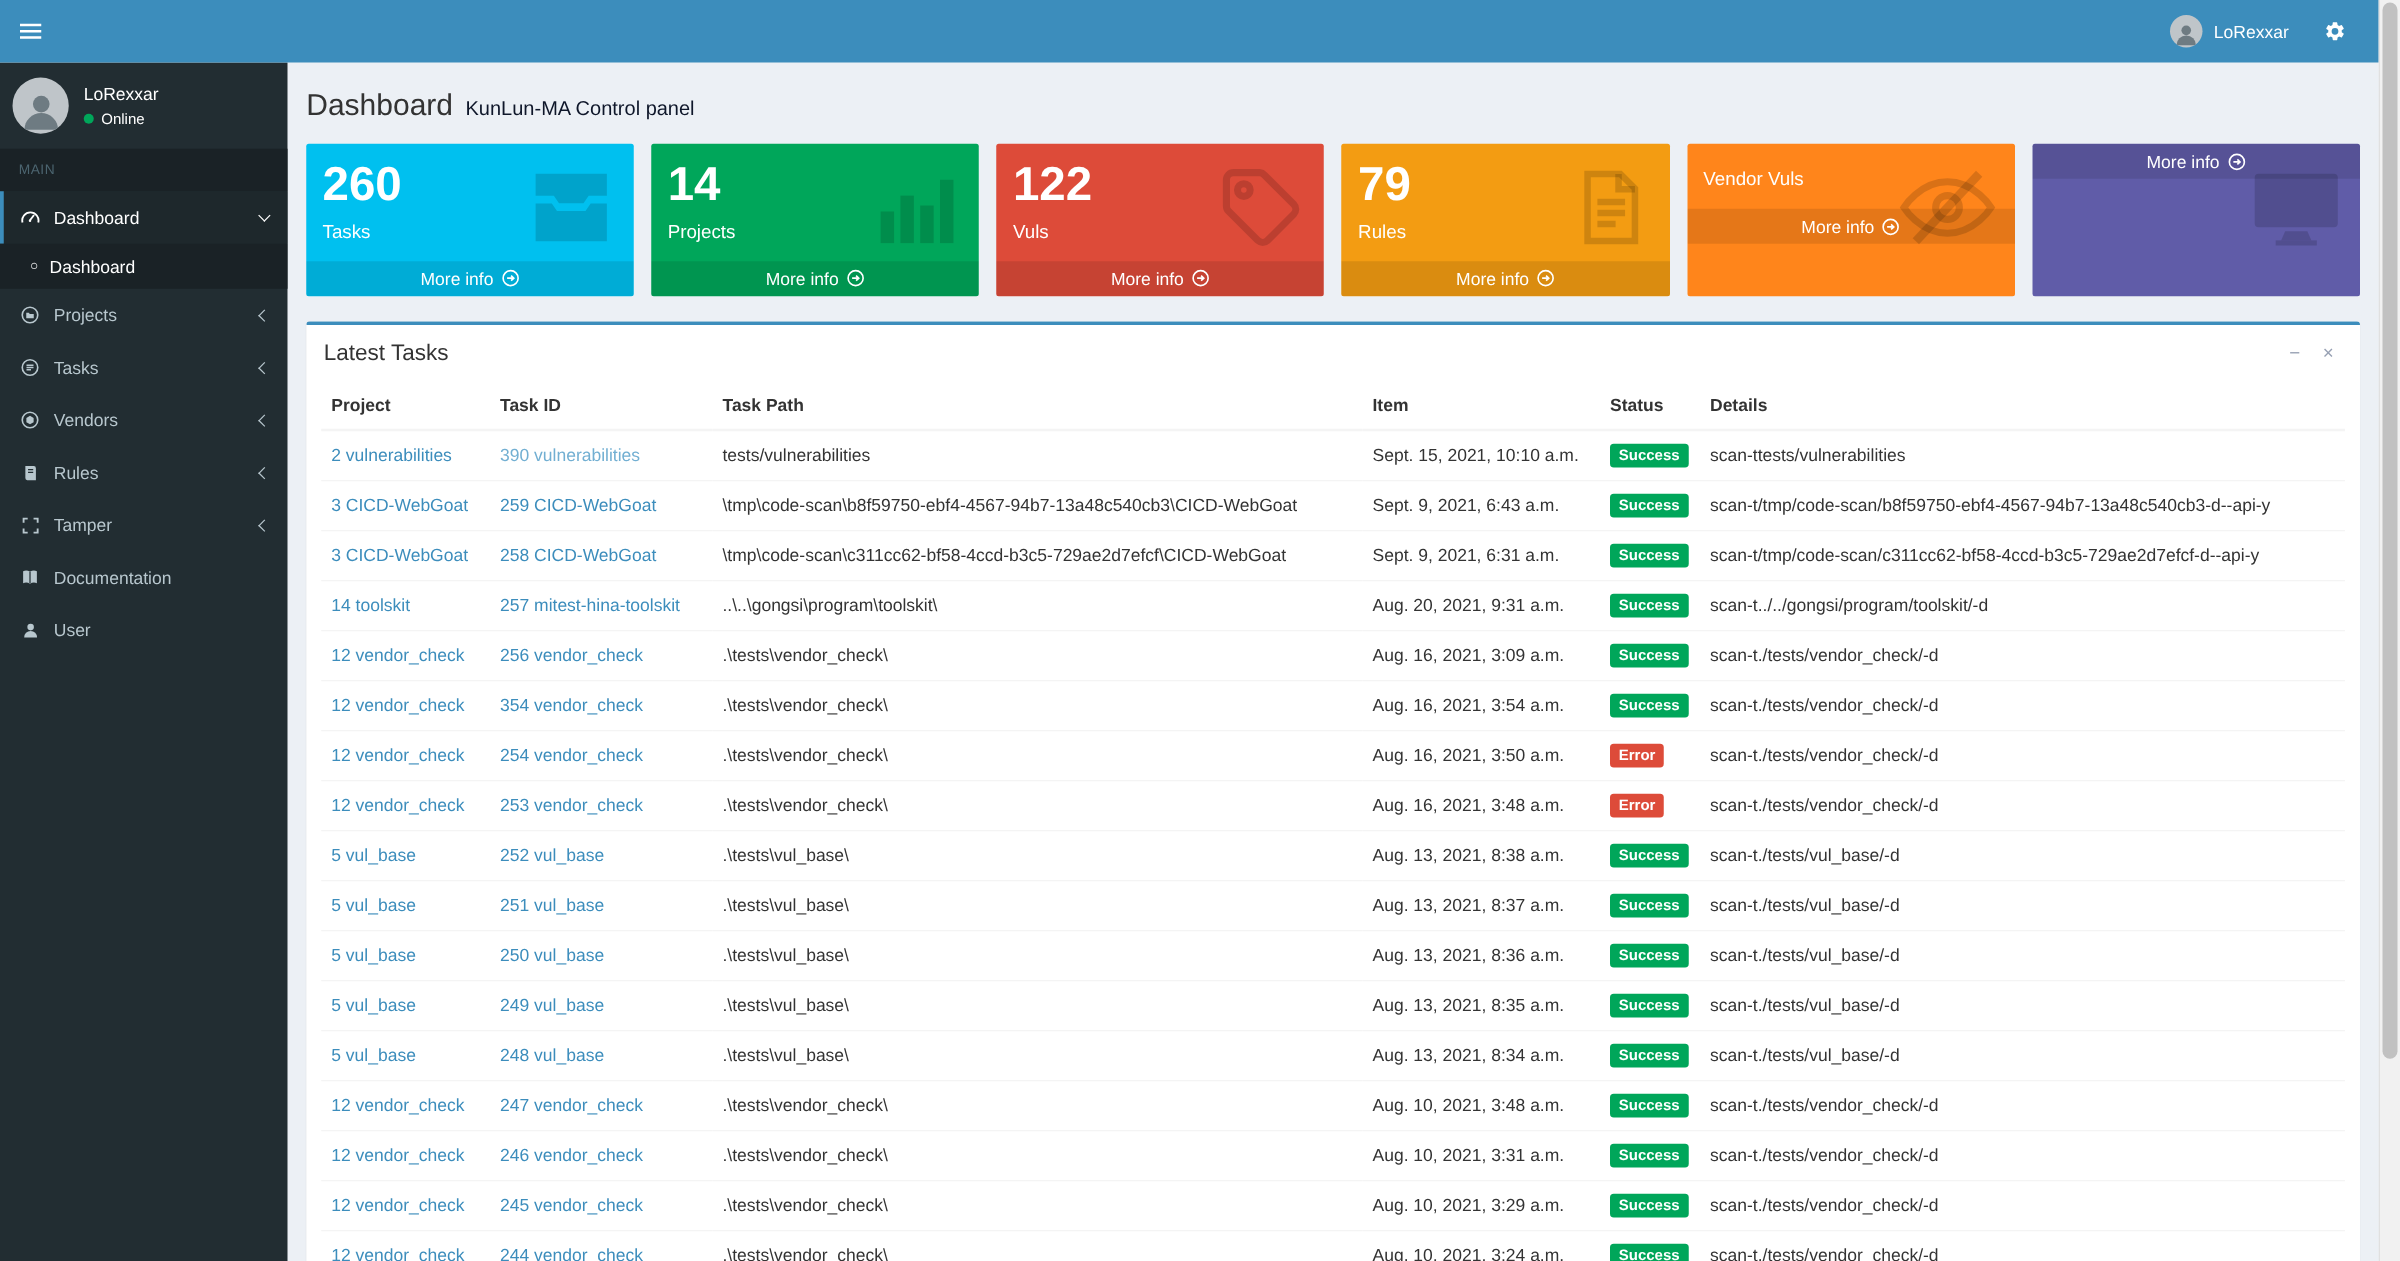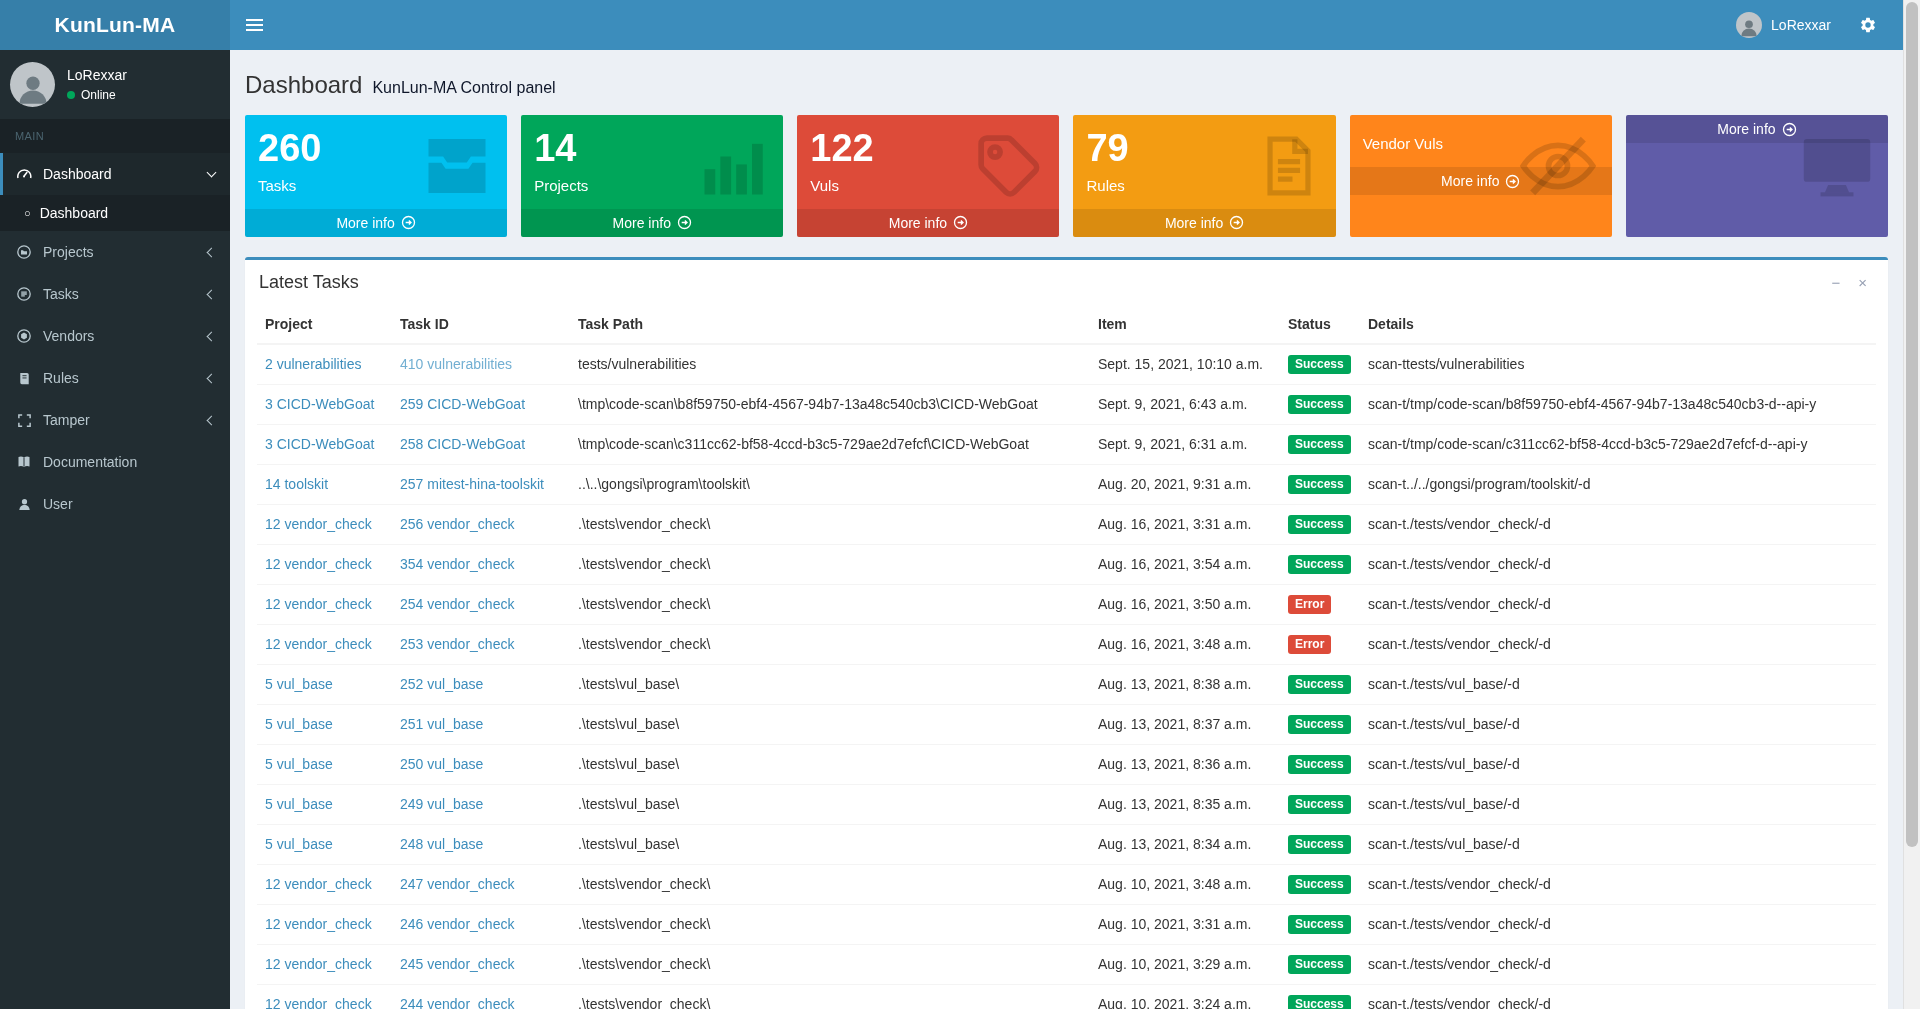--- a/index.html
+++ b/index.html
@@ -81,21 +81,20 @@
   .badge-error { background:#dd4b39; }
   
   .scrollbar { position:absolute; top:0; right:0; bottom:0; width:17px; background:#f1f1f1; border-left:1px solid #e0e0e0; z-index:60; }
   .scrollbar .thumb { position:absolute; top:2px; left:2px; right:2px; height:845px; background:#c1c1c1; border-radius:7px; cursor:pointer; }
   svg { display:block; }
 </style>
 </head>
 <body>
 
 <header class="topbar">
-  <div class="logo">KunLun-MA</div>
   <nav class="navbar">
     <div class="hamburger">
       <span class="bars">
           <span></span>
           <span></span>
           <span></span>
         </span>
     </div>
     <div class="nav-right">
       <div class="nav-user">
@@ -388,21 +387,21 @@
             <th>Task ID</th>
             <th>Task Path</th>
             <th>Item</th>
             <th>Status</th>
             <th>Details</th>
           </tr>
         </thead>
         <tbody>
             <tr>
     <td><a>2 vulnerabilities</a></td>
-    <td><a class="light-link">410 vulnerabilities</a></td>
+    <td><a class="light-link">390 vulnerabilities</a></td>
     <td>tests/vulnerabilities</td>
     <td>Sept. 15, 2021, 10:10 a.m.</td>
     <td><span class="badge badge-success">Success</span></td>
     <td>scan-ttests/vulnerabilities</td>
   </tr>
             <tr>
     <td><a>3 CICD-WebGoat</a></td>
     <td><a>259 CICD-WebGoat</a></td>
     <td>\tmp\code-scan\b8f59750-ebf4-4567-94b7-13a48c540cb3\CICD-WebGoat</td>
     <td>Sept. 9, 2021, 6:43 a.m.</td>
@@ -422,21 +421,21 @@
     <td><a>257 mitest-hina-toolskit</a></td>
     <td>..\..\gongsi\program\toolskit\</td>
     <td>Aug. 20, 2021, 9:31 a.m.</td>
     <td><span class="badge badge-success">Success</span></td>
     <td>scan-t../../gongsi/program/toolskit/-d</td>
   </tr>
             <tr>
     <td><a>12 vendor_check</a></td>
     <td><a>256 vendor_check</a></td>
     <td>.\tests\vendor_check\</td>
-    <td>Aug. 16, 2021, 3:31 a.m.</td>
+    <td>Aug. 16, 2021, 3:09 a.m.</td>
     <td><span class="badge badge-success">Success</span></td>
     <td>scan-t./tests/vendor_check/-d</td>
   </tr>
             <tr>
     <td><a>12 vendor_check</a></td>
     <td><a>354 vendor_check</a></td>
     <td>.\tests\vendor_check\</td>
     <td>Aug. 16, 2021, 3:54 a.m.</td>
     <td><span class="badge badge-success">Success</span></td>
     <td>scan-t./tests/vendor_check/-d</td>

